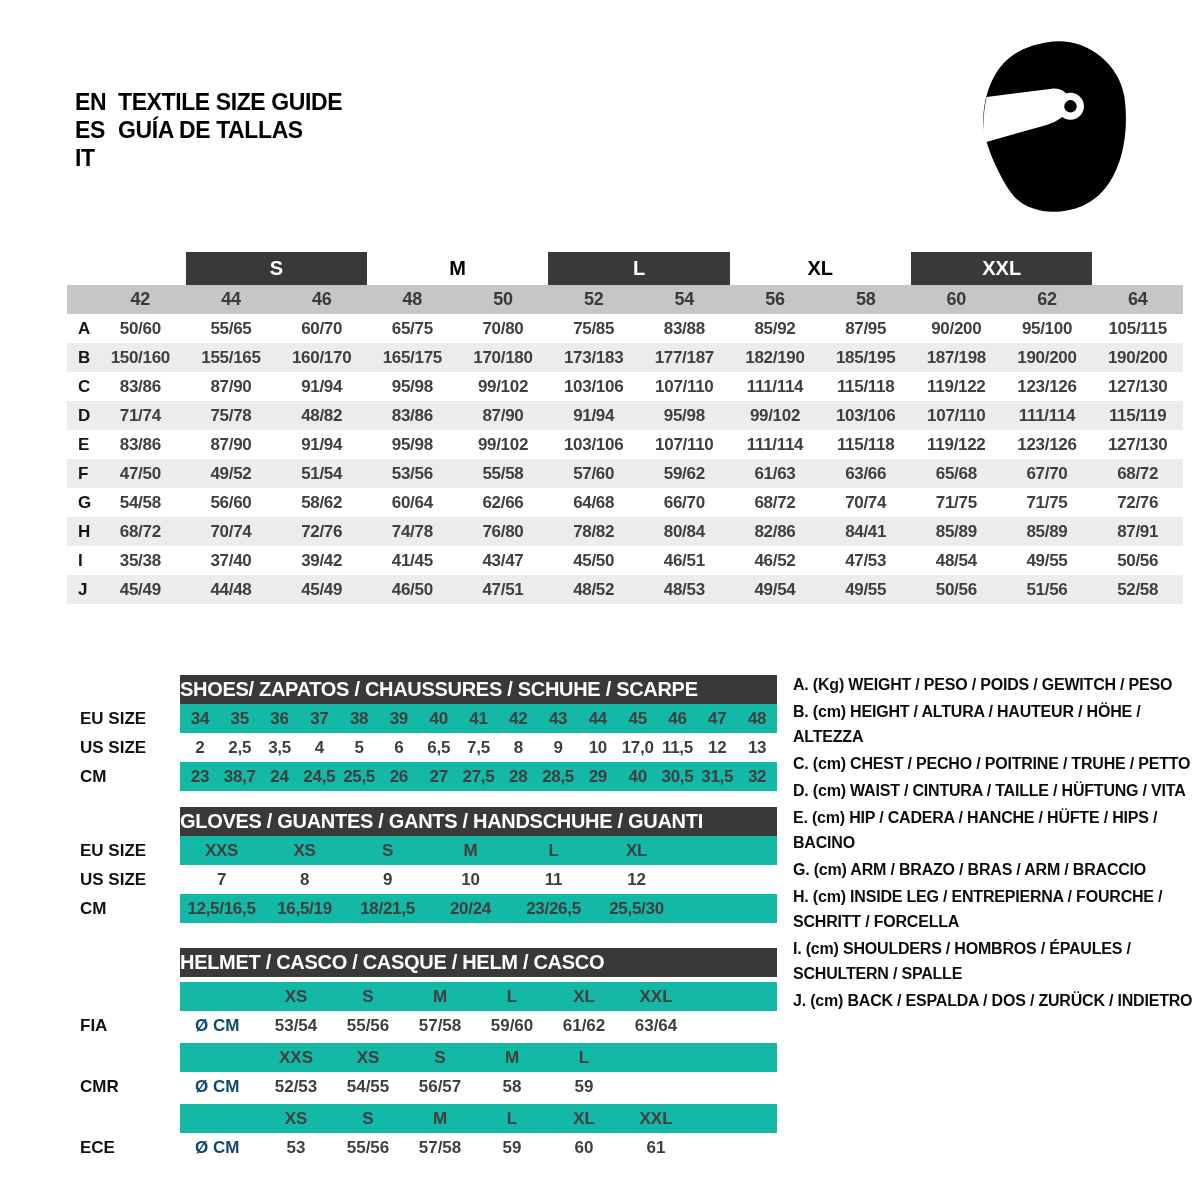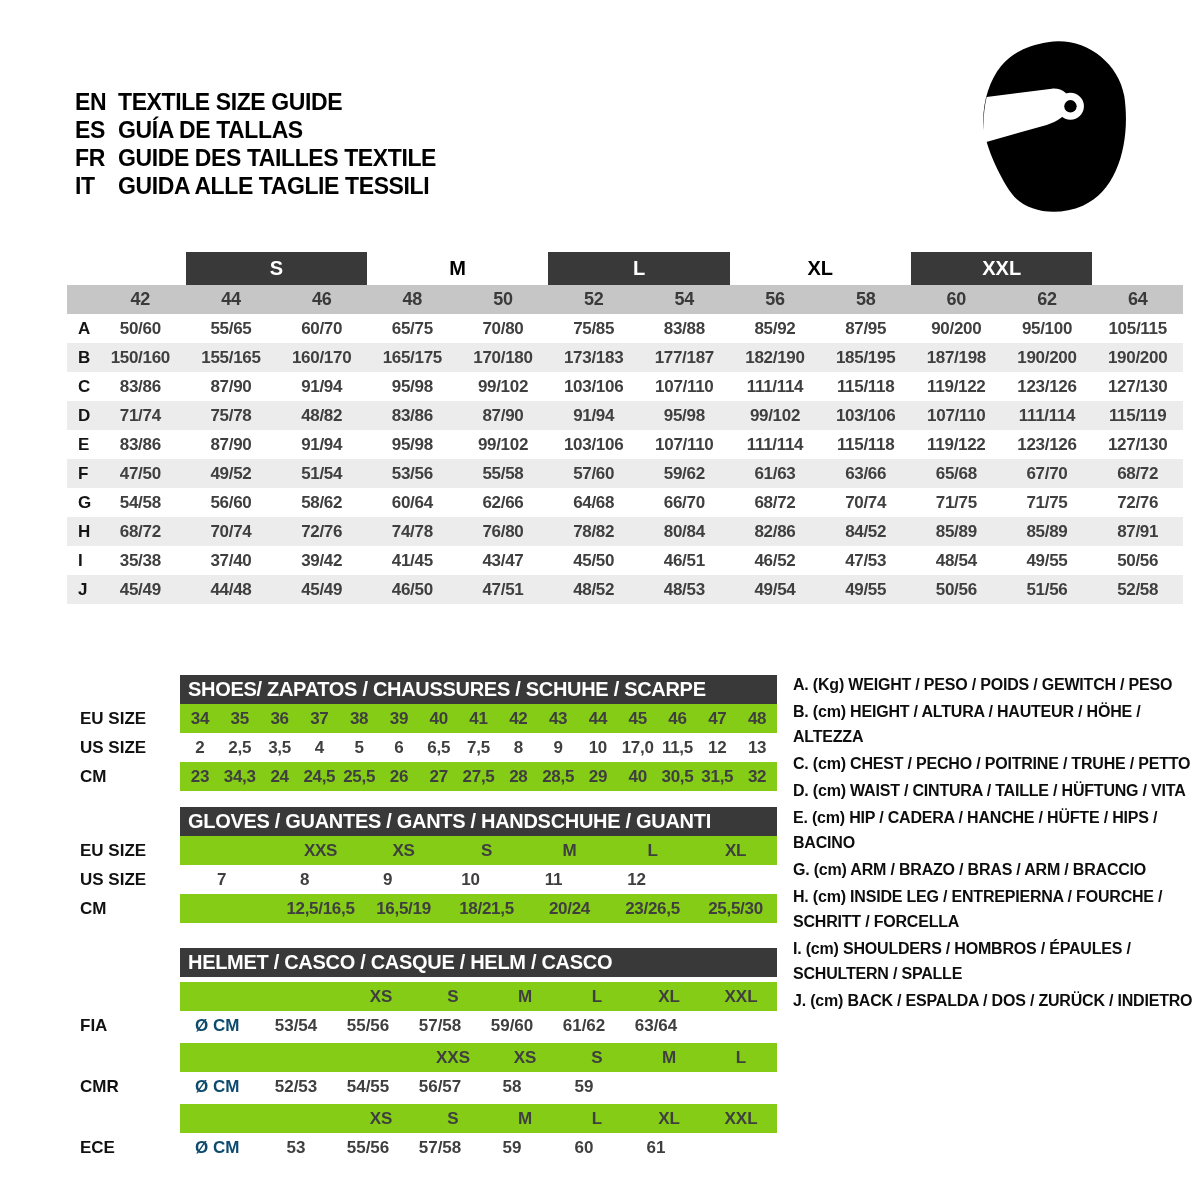--- a/index.html
+++ b/index.html
@@ -31,22 +31,22 @@
   .data-row { height:29px; }
   .data-row.stripe { background:#ececec; }
 
   
   .section { position:absolute; left:67px; width:710px; }
   .srow { display:flex; height:29px; }
   .srow.mt5 { margin-top:5px; }
   .srow.mt3 { margin-top:3px; }
   .rlabel { width:113px; padding-left:13px; display:flex; align-items:center; font-size:17px; color:#111; white-space:nowrap; }
   .rtable { width:597px; display:flex; align-items:center; }
-  .rtable.bar { background:#393939; color:#fff; font-size:20px; padding-left:8px; letter-spacing:-0.3px; }
-  .rtable.gray { background:#84cc16;justify-content:flex-end; }
+  .rtable.bar { background:#393939; color:#fff; font-size:20px; padding-left:0; letter-spacing:-0.3px; }
+  .rtable.gray { background:#14b8a6; }
   .rtable .c  { flex:1 1 0; text-align:center; font-size:17px; color:#3f3f3f; letter-spacing:-0.3px; white-space:nowrap; }
   .rtable .cf { flex:0 0 83px; text-align:center; font-size:17px; color:#3f3f3f; letter-spacing:-0.3px; white-space:nowrap; }
   .rtable .cu { flex:0 0 80px; padding-left:15px; font-size:17px; color:#0c4a6e; white-space:nowrap; }
   .rtable .ch { flex:0 0 72px; text-align:center; font-size:17px; color:#3f3f3f; white-space:nowrap; }
 
   
   .legend { position:absolute; left:793px; top:672px; width:402px; }
   .legend-item { font-size:16px; line-height:25px; margin-bottom:2px; color:#0d0d0d; letter-spacing:-0.2px; }
 </style>
 </head>
@@ -55,26 +55,21 @@
 <div class="lang-block" id="langBlock">
     <div class="lang-row">
       <span class="lang-code">EN</span>
       <span class="lang-title">TEXTILE SIZE GUIDE</span>
     </div>
     <div class="lang-row">
       <span class="lang-code">ES</span>
       <span class="lang-title">GUÍA DE TALLAS</span>
     </div>
     <div class="lang-row">
-      <span class="lang-code">FR</span>
-      <span class="lang-title">GUIDE DES TAILLES TEXTILE</span>
-    </div>
-    <div class="lang-row">
       <span class="lang-code">IT</span>
-      <span class="lang-title">GUIDA ALLE TAGLIE TESSILI</span>
     </div>
   </div>
 
 <svg class="helmet-ic" width="160" height="178" viewBox="0 0 150 172" aria-hidden="true">
   <path d="M66 4 C100 -2 134 22 140 56 C146 96 136 146 100 162 C74 173 44 168 31 150 C21 136 9 112 5 92 C1 72 7 44 21 27 C33 13 48 7 66 4 Z" fill="#000"></path>
   <path d="M7 57 L70 49 C81 48 89 56 87 65 C85 75 75 81 65 84 L5 101 C3 86 4 70 7 57 Z" fill="#fff"></path>
   <circle cx="88" cy="66" r="13" fill="#fff"></circle>
   <circle cx="88" cy="66" r="6" fill="#000"></circle>
 </svg>
 
@@ -209,21 +204,21 @@
     <div class="grid data-row stripe">
       <div class="row-label">H</div>
       <div class="cell">68/72</div>
       <div class="cell">70/74</div>
       <div class="cell">72/76</div>
       <div class="cell">74/78</div>
       <div class="cell">76/80</div>
       <div class="cell">78/82</div>
       <div class="cell">80/84</div>
       <div class="cell">82/86</div>
-      <div class="cell">84/52</div>
+      <div class="cell">84/41</div>
       <div class="cell">85/89</div>
       <div class="cell">85/89</div>
       <div class="cell">87/91</div>
     </div>
     <div class="grid data-row">
       <div class="row-label">I</div>
       <div class="cell">35/38</div>
       <div class="cell">37/40</div>
       <div class="cell">39/42</div>
       <div class="cell">41/45</div>
@@ -296,21 +291,21 @@
           <div class="c">17,0</div>
           <div class="c">11,5</div>
           <div class="c">12</div>
           <div class="c">13</div>
         </div>
       </div>
       <div class="srow">
         <div class="rlabel">CM</div>
         <div class="rtable gray">
           <div class="c">23</div>
-          <div class="c">34,3</div>
+          <div class="c">38,7</div>
           <div class="c">24</div>
           <div class="c">24,5</div>
           <div class="c">25,5</div>
           <div class="c">26</div>
           <div class="c">27</div>
           <div class="c">27,5</div>
           <div class="c">28</div>
           <div class="c">28,5</div>
           <div class="c">29</div>
           <div class="c">40</div>

